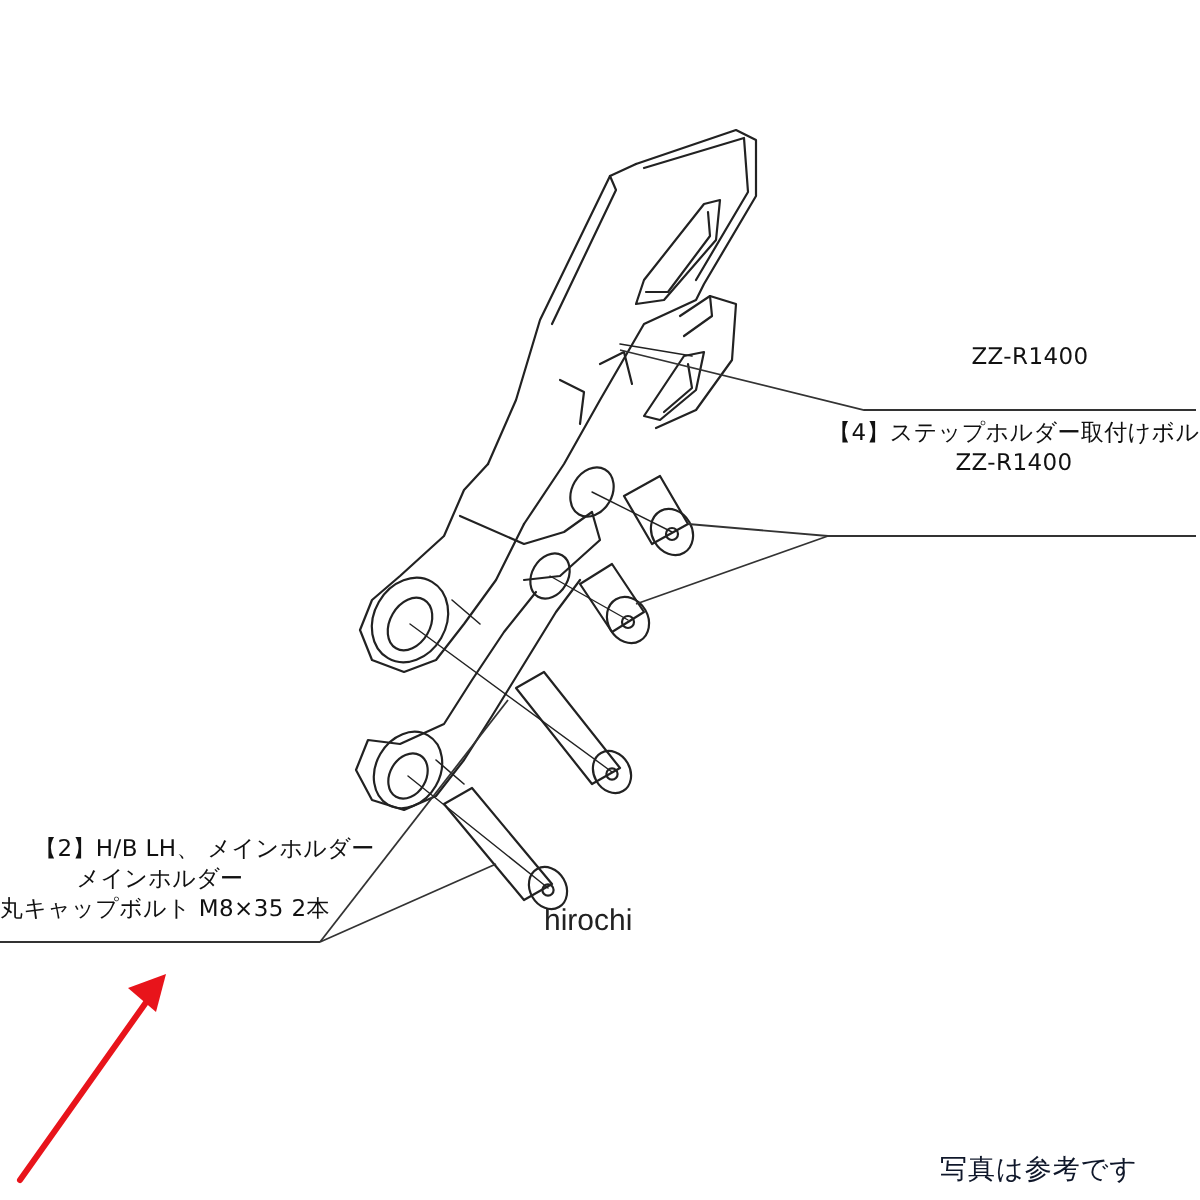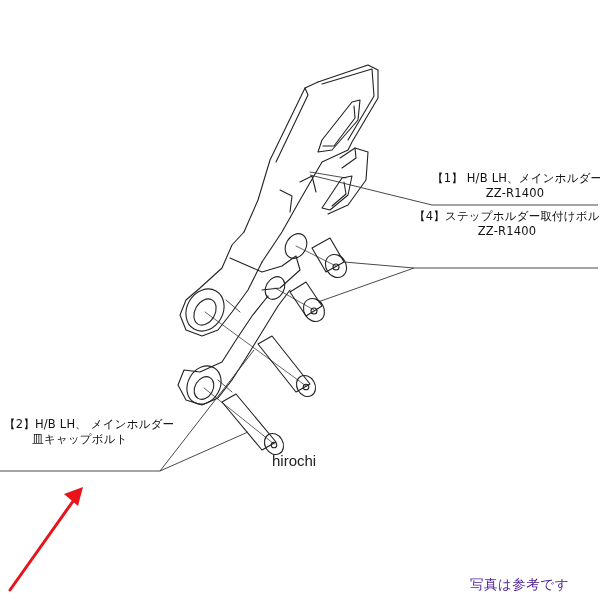--- a/index.html
+++ b/index.html
@@ -3,24 +3,24 @@
 <meta charset="utf-8">
 <style>
   html, body { margin: 0; padding: 0; background: #ffffff; }
   body { width: 600px; height: 600px; position: relative; overflow: hidden; font-family: "DejaVu Sans", sans-serif; color: #111; }
   .drawing { position: absolute; left: 0; top: 0; width: 600px; height: 600px; }
   .label { position: absolute; text-align: center; font-size: 11.5px; line-height: 15px; letter-spacing: 0.2px; color: #111; white-space: nowrap; }
   .label .line { display: block; }
   #label-1 { left: 432px; top: 171px; width: 166px; }
   #label-4 { left: 414px; top: 209px; width: 186px; }
   #label-2 { left: 0px; top: 417px; width: 160px; text-align: center; }
-  #label-2 .line.first { text-align: left; padding-left: 4px; }
+  #label-2 .line.first { text-align: left; padding-left: 17px; }
   #label-2 .line.third { text-align: left; }
   .watermark { position: absolute; left: 272px; top: 452px; font-family: "Liberation Sans", sans-serif; font-size: 15px; color: #222; }
-  .note { position: absolute; left: 470px; top: 576px; font-size: 13.5px; color: #4c1d95; letter-spacing: 0.5px; }
+  .note { position: absolute; left: 470px; top: 576px; font-size: 13.5px; color: #0f172a; letter-spacing: 0.5px; }
 </style>
 </head>
 <body>
 
 <svg class="drawing" viewBox="0 0 600 600" xmlns="http://www.w3.org/2000/svg">
   <g fill="none" stroke="#222" stroke-width="1.1" stroke-linejoin="round" stroke-linecap="round">
 
     <g>
       <path d="M318,82 L368,65 L378,70 L378,98 L352,142 L348,150 L322,162 L300,200 L282,232 L262,262"></path>
       <path d="M322,84 L372,69 L374,96 L348,140"></path>
@@ -91,28 +91,28 @@
     <path d="M0,471 L160,471"></path>
   </g>
 
   <g>
     <line x1="10" y1="590" x2="76" y2="497" stroke="#e8141b" stroke-width="3" stroke-linecap="round"></line>
     <polygon points="83,487 64,494 78,506" fill="#e8141b"></polygon>
   </g>
 </svg>
 
 <div class="label" id="label-1">
-  <span class="line">【1】 H/B LH、メインホルダー</span>
   <span class="line">ZZ-R1400</span>
 </div>
 
 <div class="label" id="label-4">
   <span class="line">【4】ステップホルダー取付けボルトセット</span>
   <span class="line">ZZ-R1400</span>
 </div>
 
 <div class="label" id="label-2">
   <span class="line first">【2】H/B LH、 メインホルダー</span>
-  <span class="line">皿キャップボルト</span>
+  <span class="line">メインホルダー</span>
+  <span class="line third">丸キャップボルト M8×35 2本</span>
 </div>
 
 <div class="watermark">hirochi</div>
 <div class="note">写真は参考です</div>
 
 </body></html>

